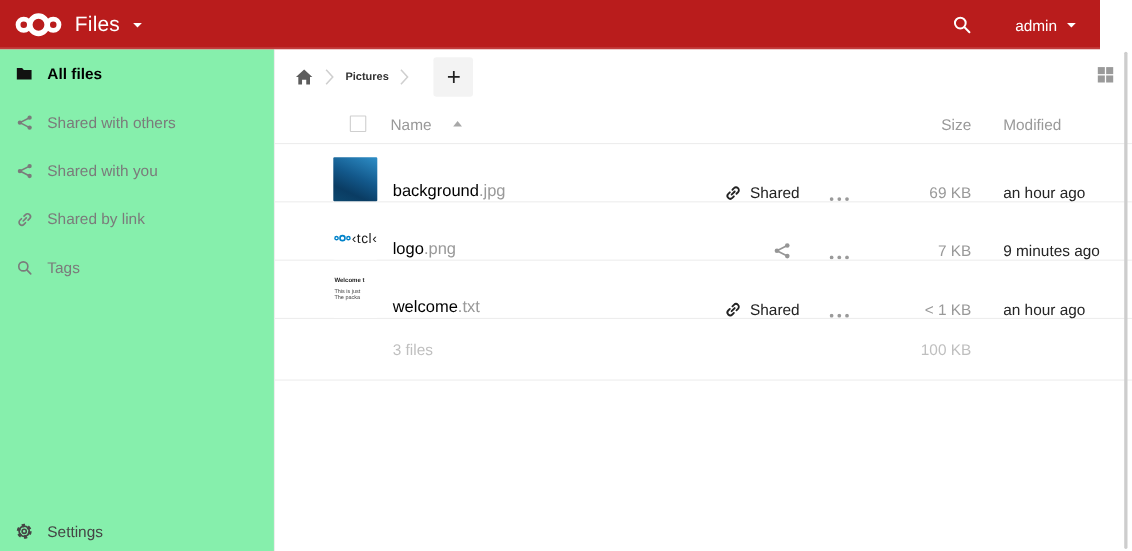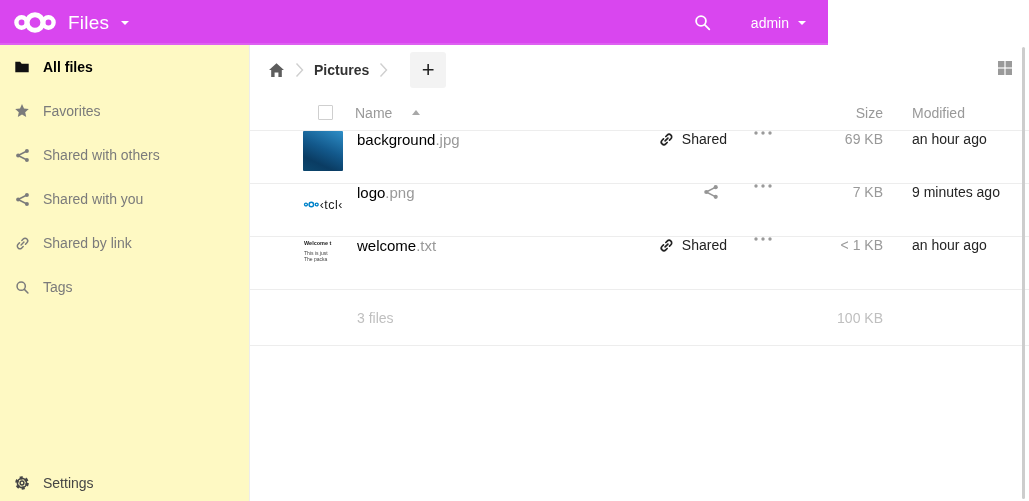--- a/index.html
+++ b/index.html
@@ -1,68 +1,68 @@
 <!DOCTYPE html>
 <html><head>
 <meta charset="utf-8">
 <style>
   * { margin:0; padding:0; box-sizing:border-box; }
   html,body { width:1029px; height:501px; overflow:hidden; background:#fff;
               font-family:"Liberation Sans","DejaVu Sans",sans-serif; }
 
   
-  .topbar { position:absolute; left:0; top:0; width:828px; height:45px;
-            background:#d946ef; display:flex; align-items:center; justify-content:space-between;
+  .topbar { position:absolute; left:0; top:0; width:1000px; height:45px;
+            background:#b91c1c; display:flex; align-items:center; justify-content:space-between;
             box-shadow: inset 0 -2px rgba(255,255,255,0.15); }
   .topbar-left { display:flex; align-items:center; gap:10px; padding-left:12px; cursor:pointer; }
   .nc-logo { display:flex; align-items:center; }
   .app-title { color:#fff; font-size:19px; font-weight:400; letter-spacing:.2px; }
   .caret-down { width:0; height:0; border-left:4px solid transparent; border-right:4px solid transparent;
                 border-top:4px solid #fff; display:inline-block; margin-left:2px; }
   .topbar-right { display:flex; align-items:center; gap:40px; padding-right:22px; }
   .search-btn { color:#fff; display:flex; cursor:pointer; }
   .user-menu { display:flex; align-items:center; gap:7px; color:#fff; font-size:14px; cursor:pointer; }
 
   
   .sidebar { position:absolute; left:0; top:45px; width:250px; height:456px;
-             background:#fef9c3; border-right:1px solid #ededed; }
+             background:#86efac; border-right:1px solid #ededed; }
   .nav-item { height:44px; display:flex; align-items:center; padding-left:14px;
               font-size:14px; color:#7b7b7b; cursor:pointer; }
   .nav-item .nav-icon { width:16px; display:flex; justify-content:center; margin-right:13px; color:#7b7b7b; }
   .nav-item.active { color:#000; font-weight:700; }
   .nav-item.active .nav-icon { color:#111; }
   .nav-item.dark { color:#454545; }
   .nav-item.dark .nav-icon { color:#454545; }
   .sidebar-bottom { position:absolute; bottom:-4px; left:0; width:100%; }
 
   
   .content { position:absolute; left:250px; top:45px; width:779px; height:456px; background:#fff; }
 
   .controls { position:relative; height:50px; display:flex; align-items:center; padding-left:18px; }
   .crumb-home { color:#5d5d5d; display:flex; cursor:pointer; }
   .crumb-sep { color:#cfcfcf; margin:0 10px; display:flex; }
-  .crumb-name { font-size:14px; font-weight:700; color:#333; cursor:pointer; }
+  .crumb-name { font-size:10px; font-weight:700; color:#333; cursor:pointer; }
   .add-btn { width:36px; height:36px; margin-left:12px; background:#f3f3f3; border:none; border-radius:3px;
              font-size:22px; font-weight:300; color:#222; line-height:34px; text-align:center; cursor:pointer;
              font-family:inherit; }
   .grid-toggle { position:absolute; right:16px; top:15px; color:#9a9a9a; cursor:pointer; display:flex; }
 
   
   .thead { height:36px; display:flex; align-items:center; padding-left:68px;
            border-bottom:1px solid #ededed; color:#999; font-size:14px; }
   .checkbox { width:15px; height:15px; border:1px solid #cfcfcf; border-radius:1px; background:#fff;
               display:inline-block; cursor:pointer; }
   .th-name { margin-left:22px; display:flex; align-items:center; gap:20px; cursor:pointer; }
   .sort-caret { width:0; height:0; border-left:4px solid transparent; border-right:4px solid transparent;
                 border-bottom:5px solid #a8a8a8; display:inline-block; }
   .th-spacer { flex:1; }
   .col-size { width:100px; text-align:right; }
   .col-mod  { width:117px; margin-left:29px; text-align:left; }
 
-  .frow { height:53px; display:flex; align-items:flex-start; padding-left:53px;
+  .frow { height:53px; display:flex; align-items:flex-end; padding-left:53px;
           border-bottom:1px solid #ededed; cursor:pointer; }
   .thumb { width:40px; height:40px; margin-right:14px; flex:none; border-radius:1px; overflow:hidden; }
   .thumb-bg { background:linear-gradient(205deg,#2e8ec7 0%,#13598c 45%,#0a3c63 75%,#0d486f 100%); }
   .thumb-logo { background:#fff; display:flex; flex-direction:row; align-items:center; justify-content:center; }
   .thumb-logo .mini-word { font-size:12.5px; color:#1a1a1a; letter-spacing:.5px; line-height:1; margin-top:2px; }
   .thumb-txt { background:#fff; padding:3px 1px 0 1px; }
   .thumb-txt .l1 { font-size:5.5px; color:#222; font-weight:700; margin-bottom:4px; }
   .thumb-txt .l2 { font-size:5px; color:#444; line-height:1.25; }
   .fname { font-size:15px; color:#000; }
   .fext  { font-size:15px; color:#999; }
@@ -118,28 +118,20 @@
   <div class="nav-item active">
     <span class="nav-icon">
       <svg viewBox="0 0 16 16" width="16" height="16" fill="currentColor">
           <path d="M1.3 2.8h4.8l1.6 1.9h7v8.5H1.3z"></path>
         </svg>
     </span>
     <span>All files</span>
   </div>
   <div class="nav-item">
     <span class="nav-icon">
-      <svg viewBox="0 0 16 16" width="16" height="16" fill="currentColor">
-          <path d="M8 1.1l2 4.4 4.8.5-3.6 3.2 1 4.7L8 11.5l-4.2 2.4 1-4.7L1.2 6l4.8-.5z"></path>
-        </svg>
-    </span>
-    <span>Favorites</span>
-  </div>
-  <div class="nav-item">
-    <span class="nav-icon">
       <svg viewBox="0 0 16 16" width="15" height="15">
           <circle cx="12.7" cy="3.2" r="2.1" fill="currentColor"></circle>
           <circle cx="3.3" cy="8" r="2.1" fill="currentColor"></circle>
           <circle cx="12.7" cy="12.8" r="2.1" fill="currentColor"></circle>
           <path d="M3.3 8 12.7 3.2M3.3 8 12.7 12.8" stroke="currentColor" stroke-width="1.5" fill="none"></path>
         </svg>
     </span>
     <span>Shared with others</span>
   </div>
   <div class="nav-item">

